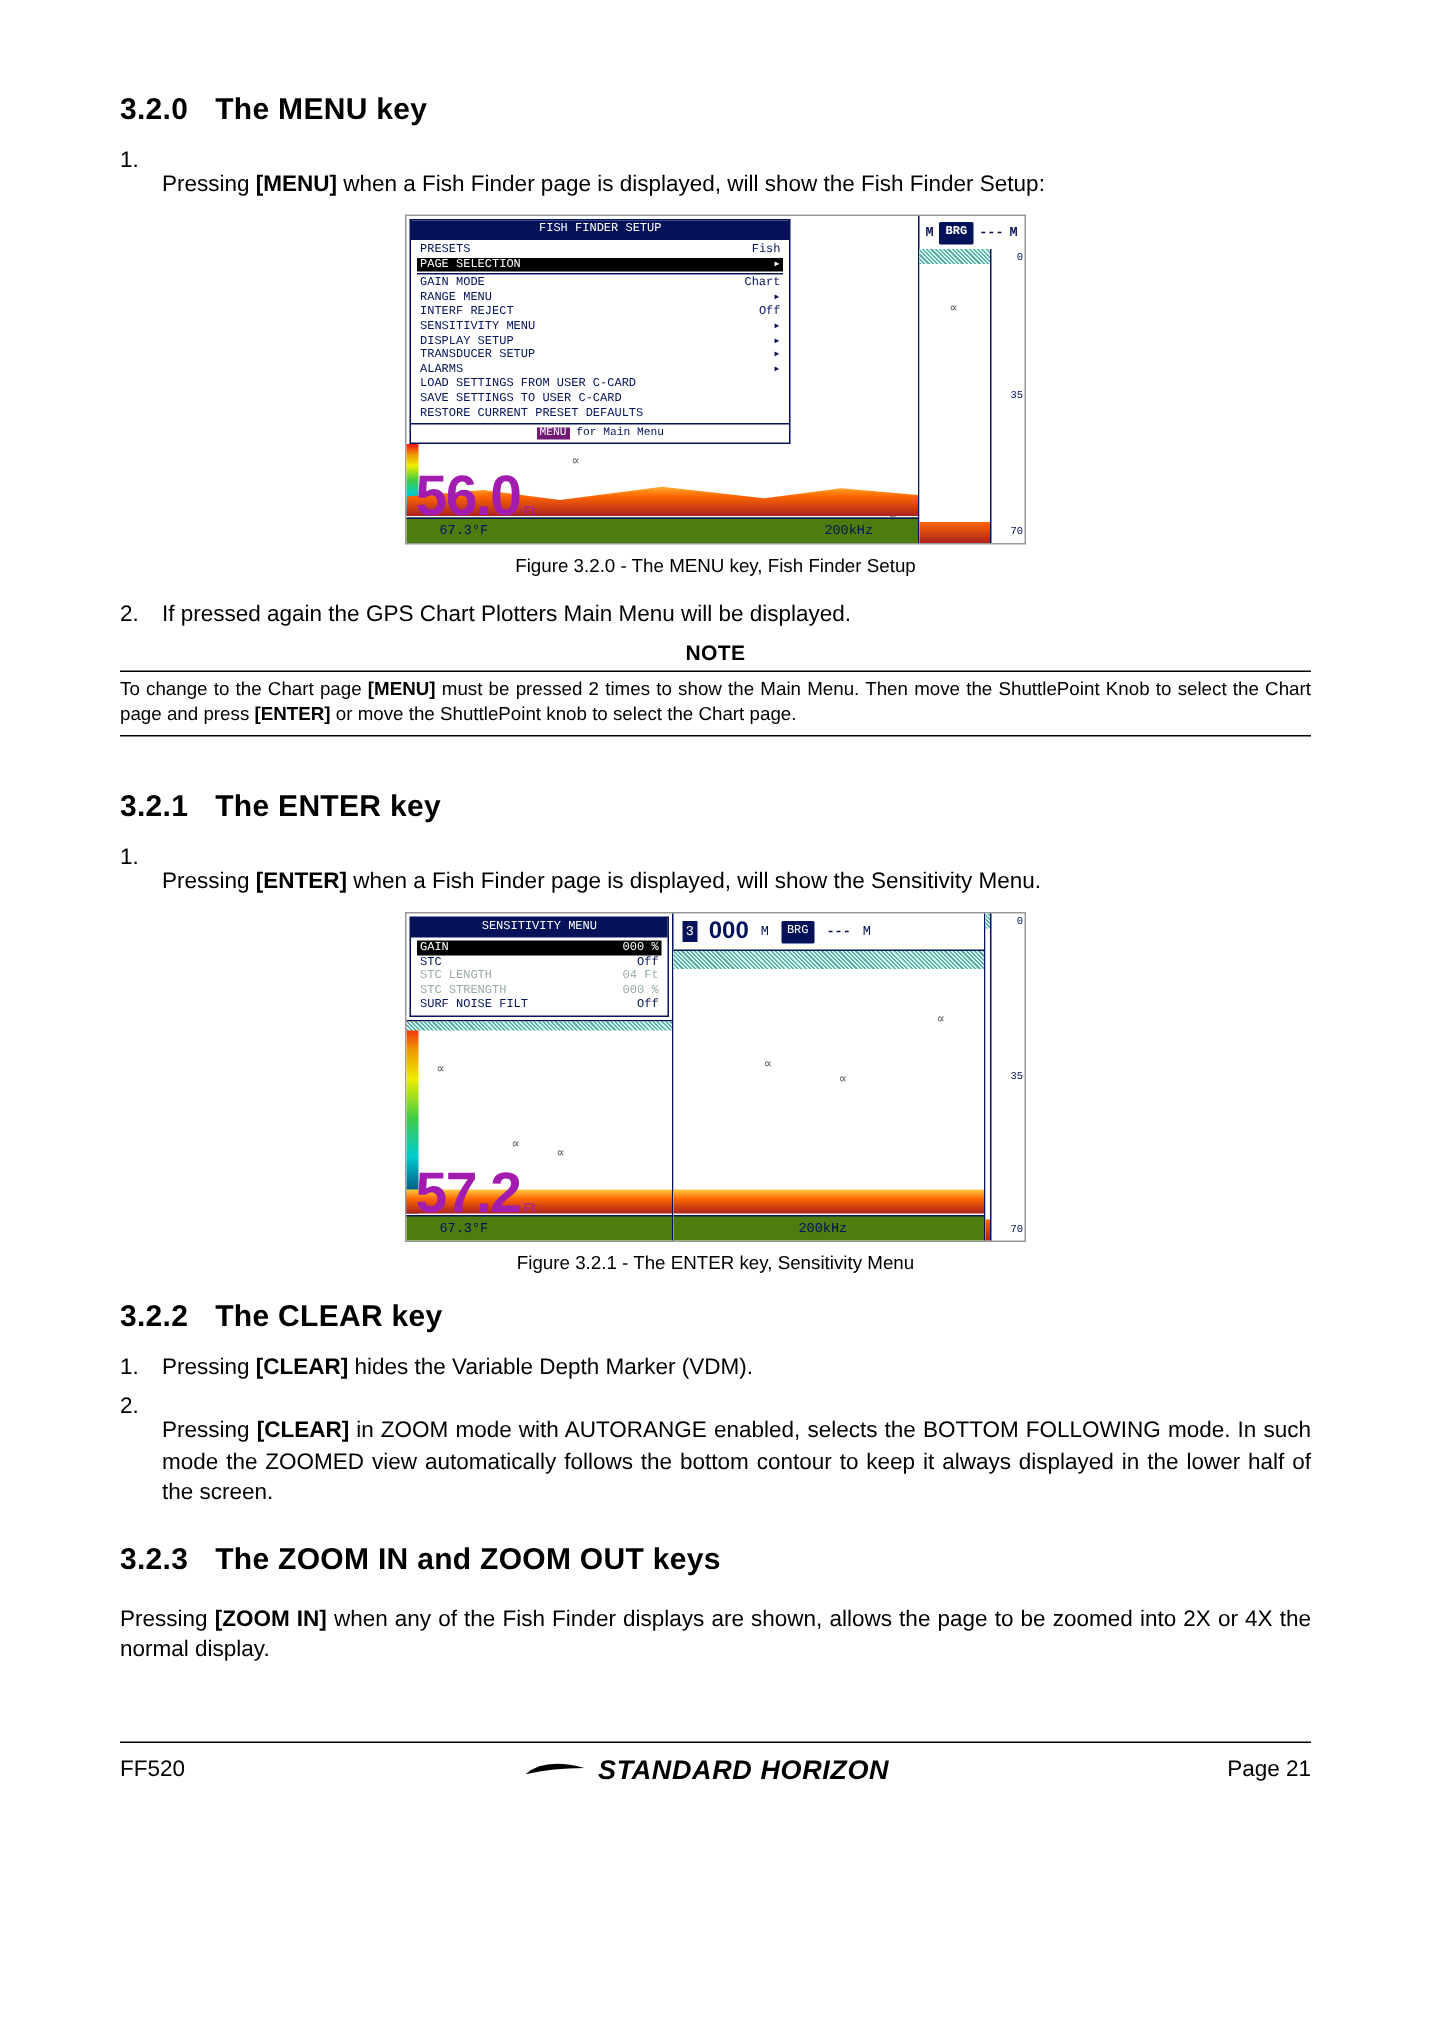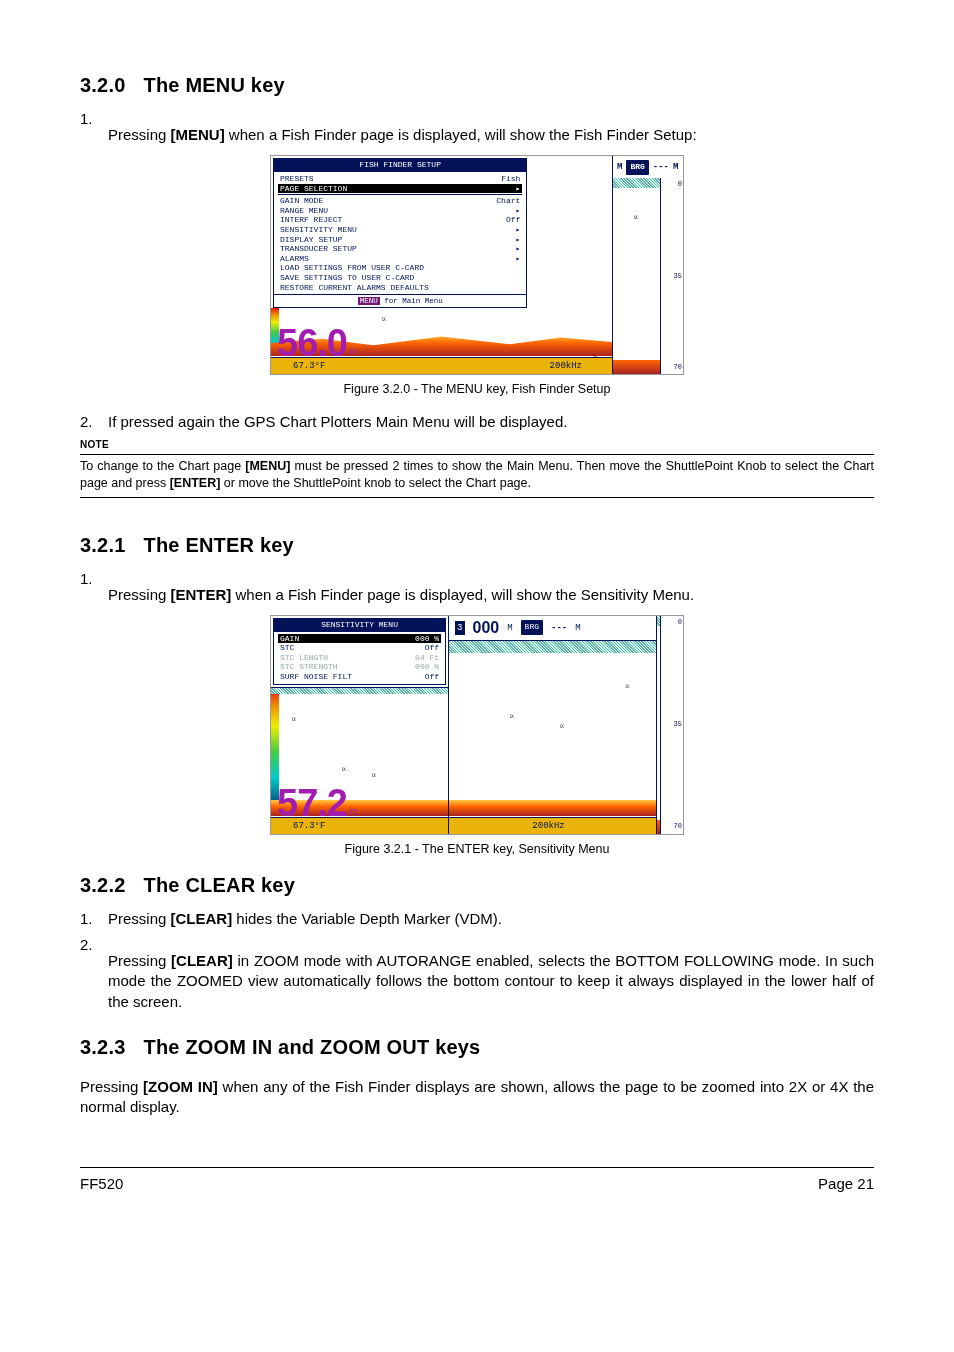--- a/index.html
+++ b/index.html
@@ -8,21 +8,21 @@
     padding: 60px 80px 40px 80px;
     font-size: 15px;
     color: #000;
     line-height: 1.35;
     width: 954px;
     box-sizing: border-box;
   }
   h2 {
     font-size: 20px;
     font-weight: 900;
-    margin: 12px 0 10px 0;
+    margin: 0 0 10px 0;
     letter-spacing: 0.2px;
   }
   h2 .secno { margin-right: 18px; }
   .list-row {
     display: flex;
     margin: 6px 0;
   }
   .list-row .num {
     width: 28px;
     flex: 0 0 28px;
@@ -31,22 +31,23 @@
     flex: 1;
     text-align: justify;
   }
   .bold { font-weight: bold; }
   .figcap {
     text-align: center;
     font-size: 12.5px;
     margin: 6px 0 14px 0;
   }
   .note-head {
+    text-align: center;
     font-weight: 900;
-    font-size: 10px;
+    font-size: 14px;
     margin: 6px 0 2px 0;
     letter-spacing: 0.3px;
   }
   .note-block {
     border-top: 1px solid #000;
     border-bottom: 1px solid #000;
     padding: 3px 0 5px 0;
     font-size: 12.5px;
     text-align: justify;
     line-height: 1.35;
@@ -192,21 +193,21 @@
   .bottom-row {
     position: absolute;
     left: 0; right: 0; bottom: 0;
     display: flex;
     justify-content: space-between;
     padding: 2px 30px 2px 22px;
     font-size: 9px;
     background: #04125a;
     color: #fff;
   }
-  .bottom-row.light { background:#eab308; color:#04125a; border-top:1px solid #04125a;}
+  .bottom-row.light { background:#4d7c0f; color:#04125a; border-top:1px solid #04125a;}
 
   .water-area {
     flex:1;
     position: relative;
     background:#fff;
     border-top:1px solid #04125a;
   }
   .water-area .surface {
     position:absolute; top:0;left:0;right:0;height:6px;
     background: repeating-linear-gradient(45deg,#6aa,#6aa 1px,#cfe 1px,#cfe 2px);
@@ -306,21 +307,21 @@
           </div>
           <div class="menu-row">
             <span>LOAD SETTINGS FROM USER C-CARD</span>
             <span></span>
           </div>
           <div class="menu-row">
             <span>SAVE SETTINGS TO USER C-CARD</span>
             <span></span>
           </div>
           <div class="menu-row">
-            <span>RESTORE CURRENT ALARMS DEFAULTS</span>
+            <span>RESTORE CURRENT PRESET DEFAULTS</span>
             <span></span>
           </div>
         </div>
       <div class="menu-hint">
         <span class="inv">MENU</span><span> for Main Menu</span>
       </div>
     </div>
     <div class="water-area" style="border-top:none;">
       <div class="color-rail"></div>
       <span class="fish-sym" style="top:6px;left:110px;">∝</span>
@@ -474,14 +475,20 @@
 
 <h2 style="margin-top:22px;">
   <span class="secno">3.2.3</span><span>The ZOOM IN and ZOOM OUT keys</span>
 </h2>
 <div class="justify">
   <span>Pressing </span><span class="bold">[ZOOM IN]</span><span> when any of the Fish Finder displays are shown, allows the page to be zoomed into 2X or 4X the normal display.</span>
 </div>
 
 <div class="page-footer">
   <span>FF520</span>
+  <span class="brand">
+    <svg viewBox="0 0 60 20">
+        <path d="M2 14 Q20 -2 58 8 Q28 8 2 14 Z" fill="#000"></path>
+      </svg>
+    <span>STANDARD HORIZON</span>
+  </span>
   <span>Page 21</span>
 </div>
 
 </body></html>

